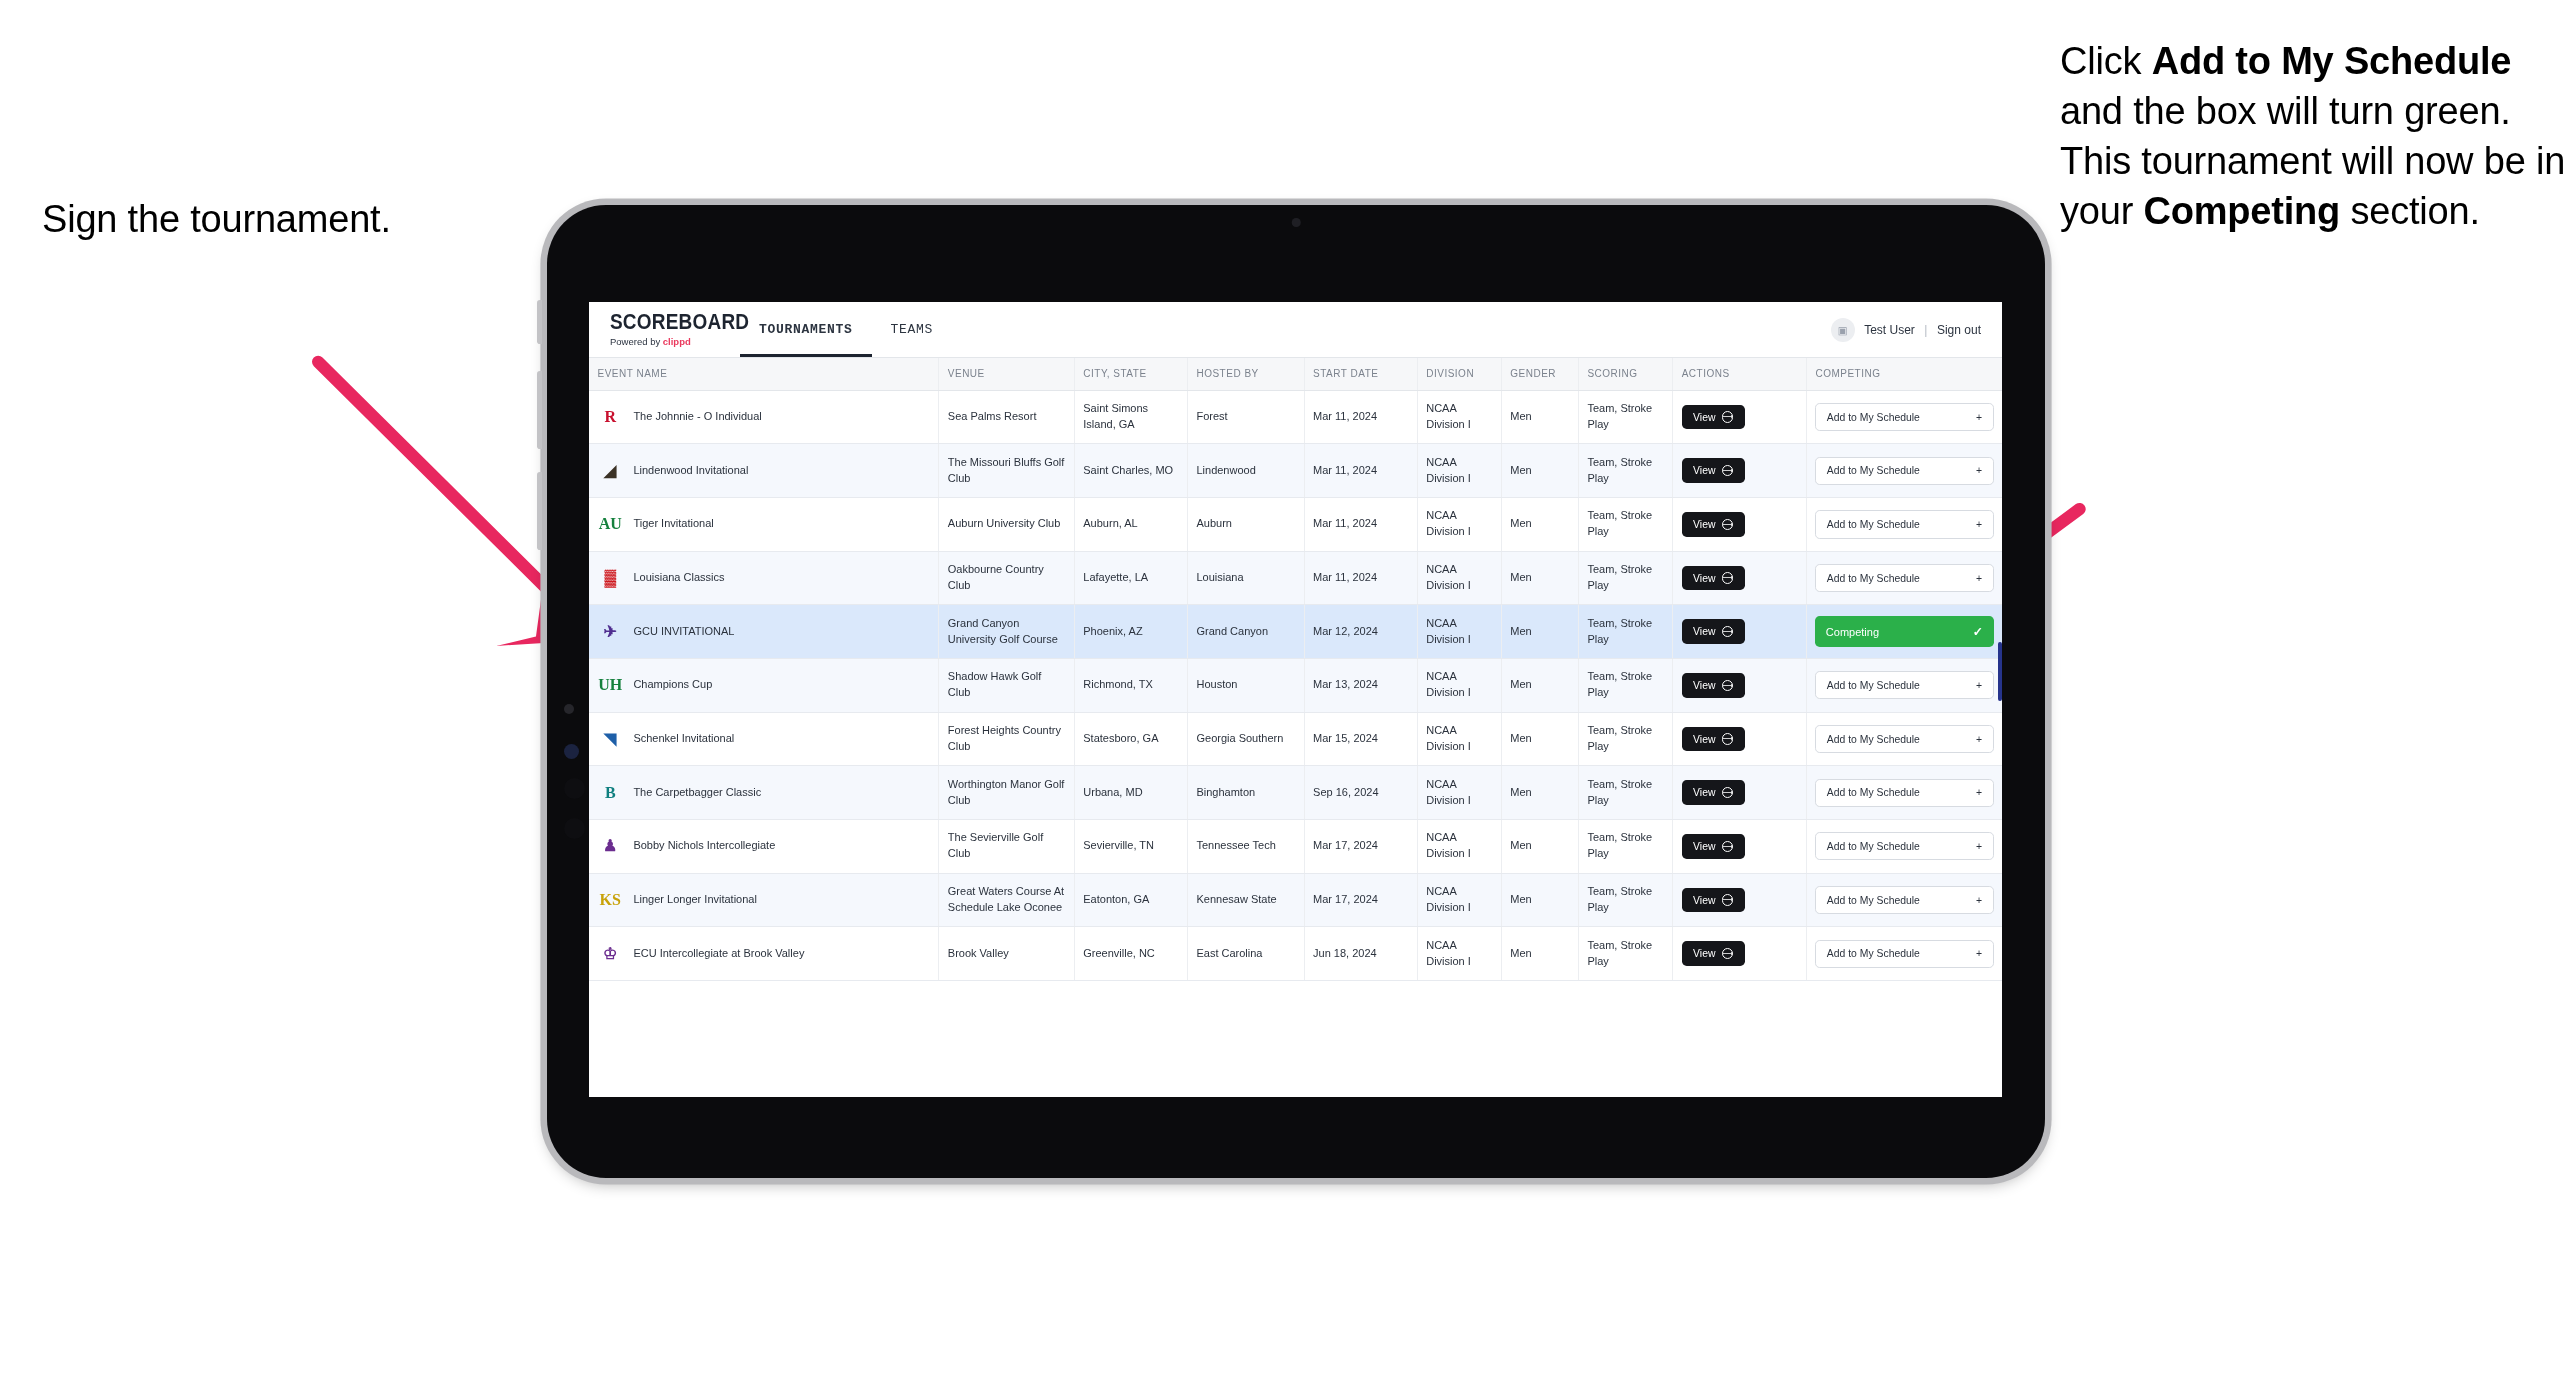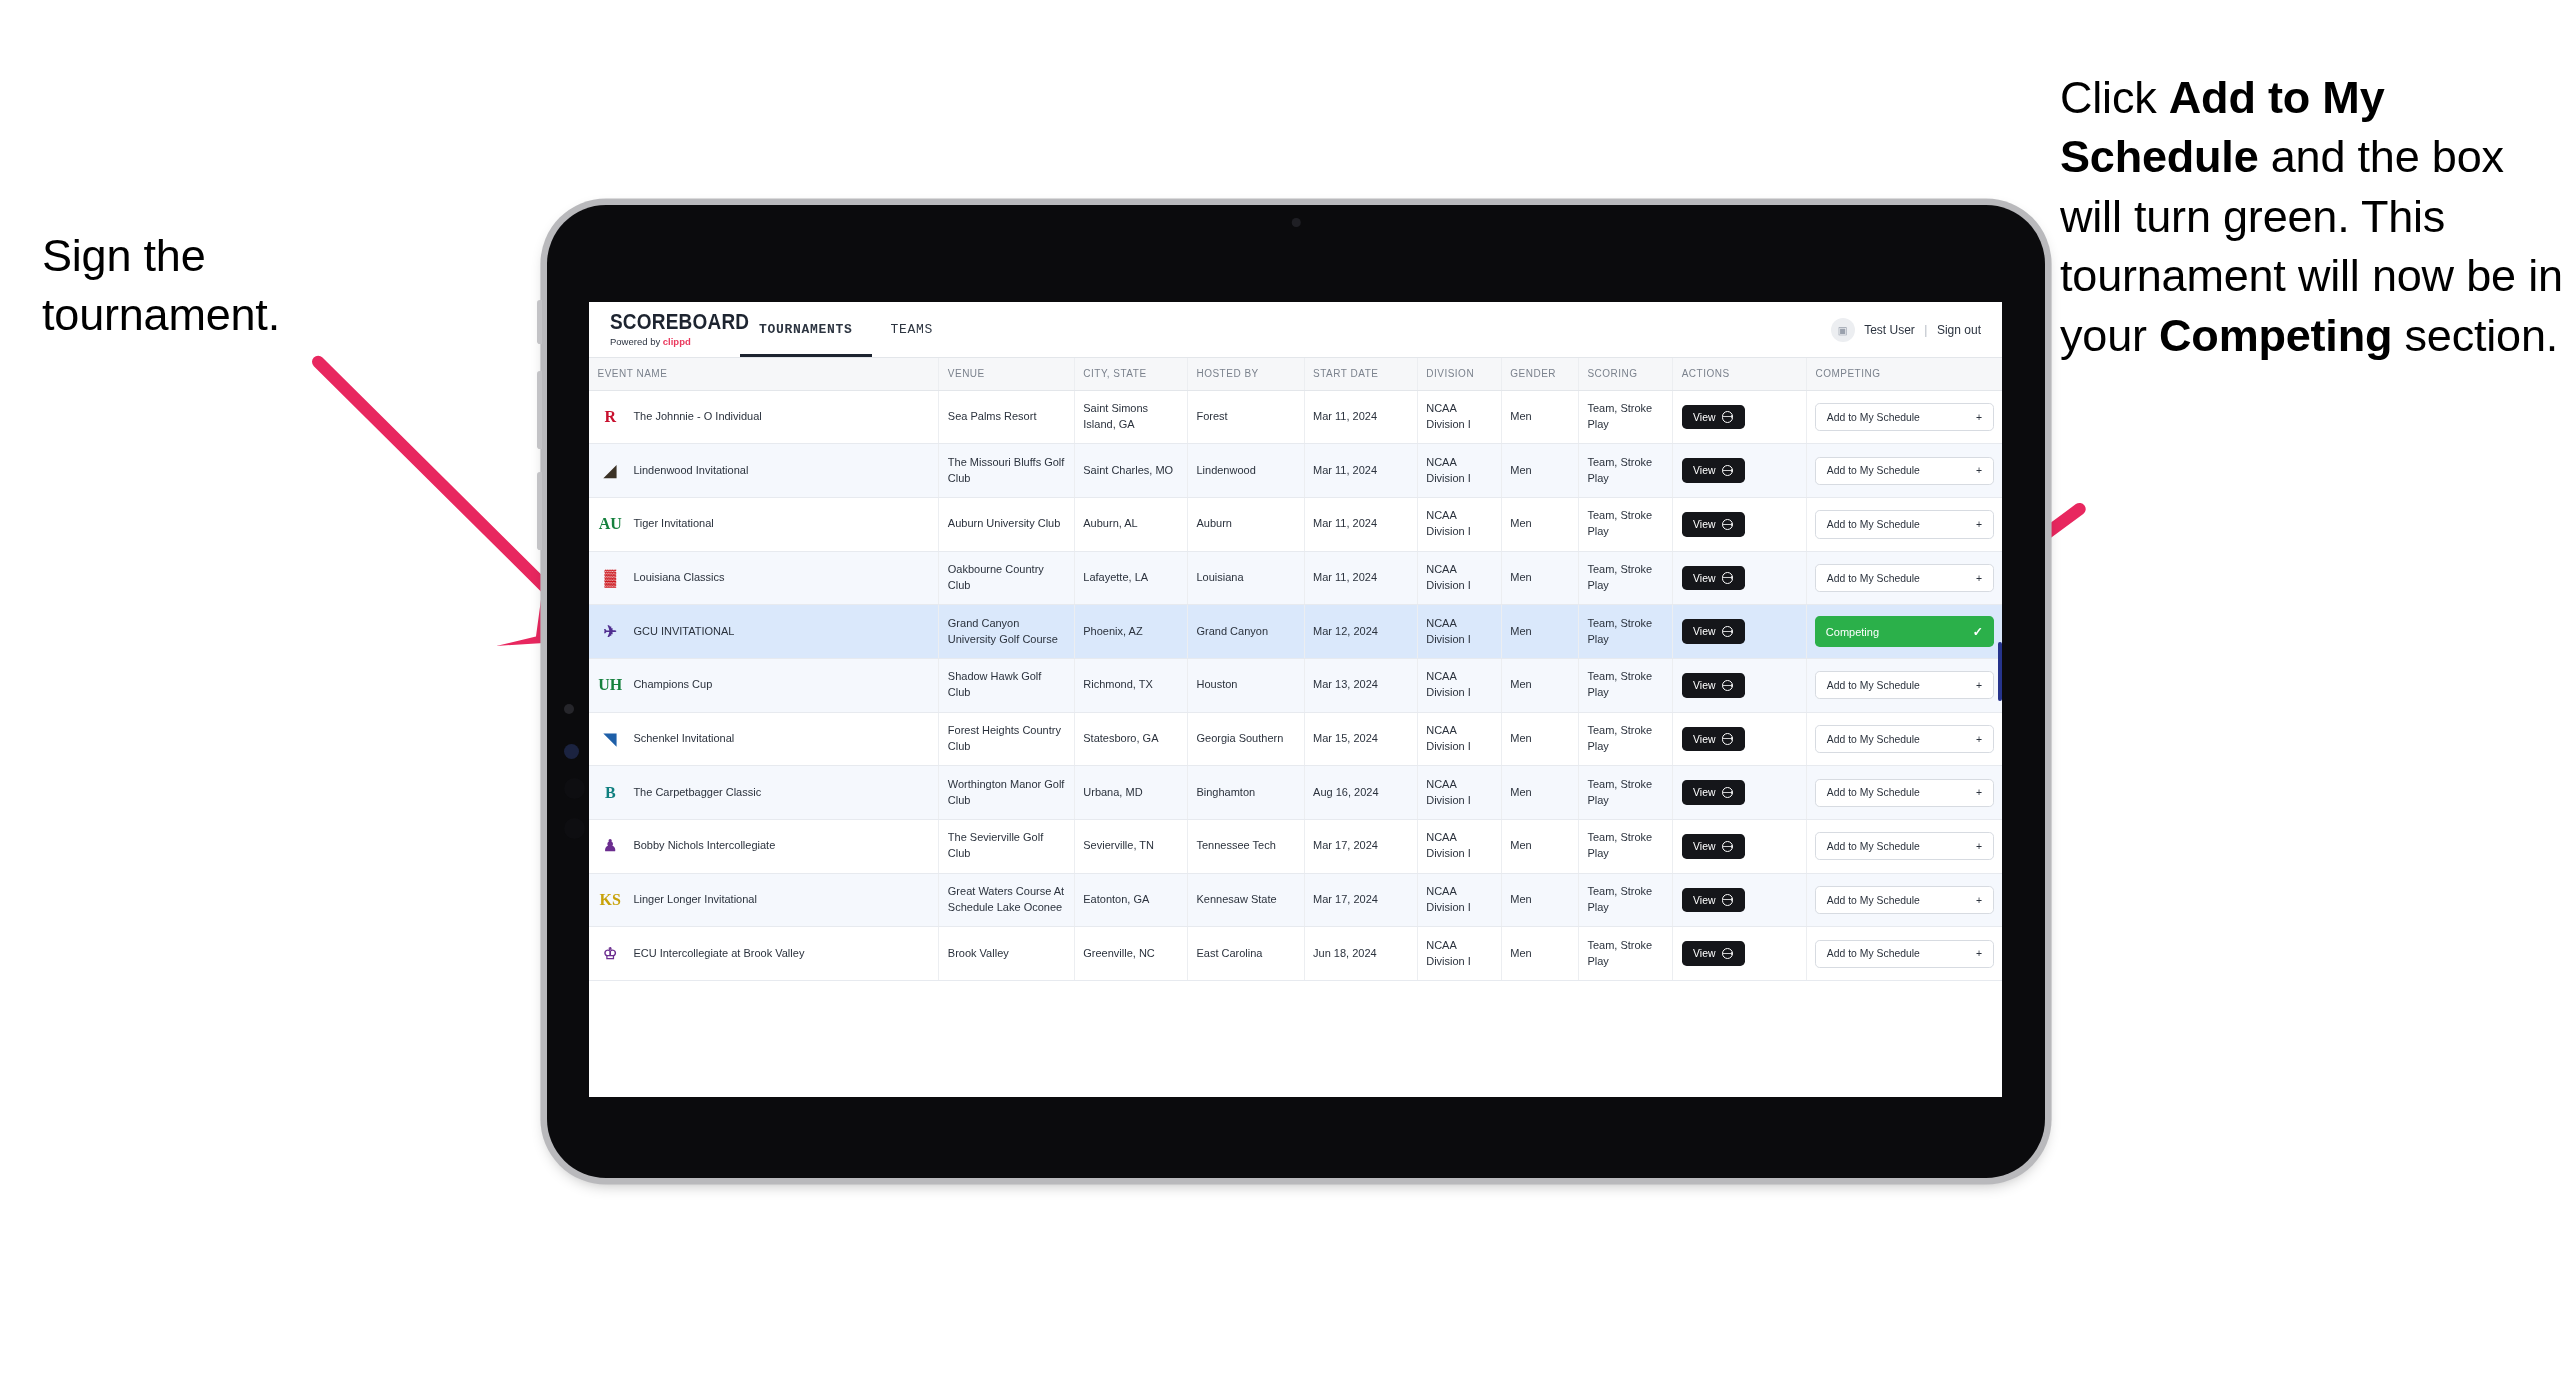--- a/index.html
+++ b/index.html
@@ -8,25 +8,24 @@
     background: #ffffff;
     font-family: "Liberation Sans", sans-serif;
     overflow: hidden;
   }
   #stage { position: relative; width: 2576px; height: 1386px; background: #fff; }
 
   
   .annot {
     position: absolute;
     color: #000;
-    font-size: 45px;
+    font-size: 38px;
     line-height: 1.32;
     font-weight: 400;
     letter-spacing: -0.2px;
-    margin-top: 32px;
   }
   #annot-left { left: 42px; top: 194px; width: 397px; }
   #annot-right { left: 2060px; top: 36px; width: 511px; }
   .annot b { font-weight: 700; }
 
   
   .arrow-svg { position: absolute; pointer-events: none; }
   #arrow-left-svg { left: 303px; top: 341px; width: 322px; height: 322px; }
   #arrow-right-svg { left: 1854px; top: 492px; width: 237px; height: 180px; }
 
@@ -438,21 +437,21 @@
               <tr class="alt">
                 <td>
                   <div class="event-cell">
                     <span class="team-logo" style="color: rgb(15, 127, 127);">B</span>
                     <span class="event-name">The Carpetbagger Classic</span>
                   </div>
                 </td>
                 <td>Worthington Manor Golf Club</td>
                 <td>Urbana, MD</td>
                 <td>Binghamton</td>
-                <td>Aug 16, 2024</td>
+                <td>Sep 16, 2024</td>
                 <td>NCAA Division I</td>
                 <td>Men</td>
                 <td>Team, Stroke Play</td>
                 <td><button class="btn-view">
                     <span>View</span>
                     <span class="circ">⟶</span>
                   </button></td>
                 <td>
                   <button class="btn-add">
                     <span>Add to My Schedule</span>

